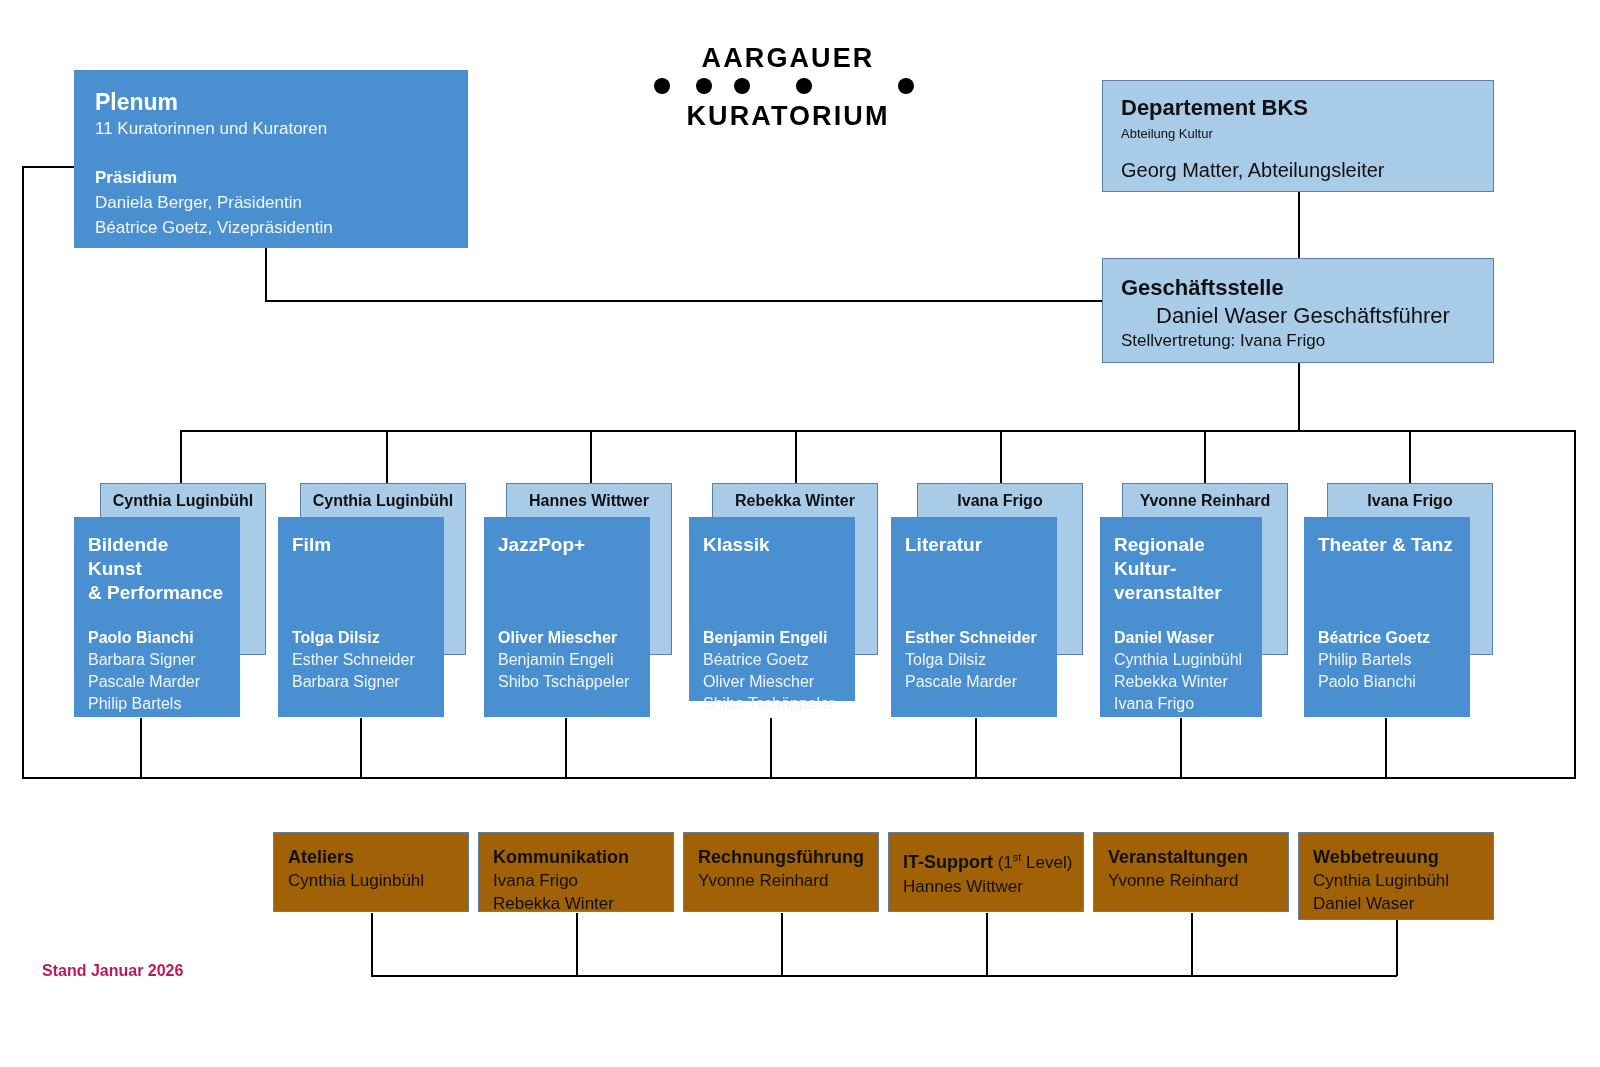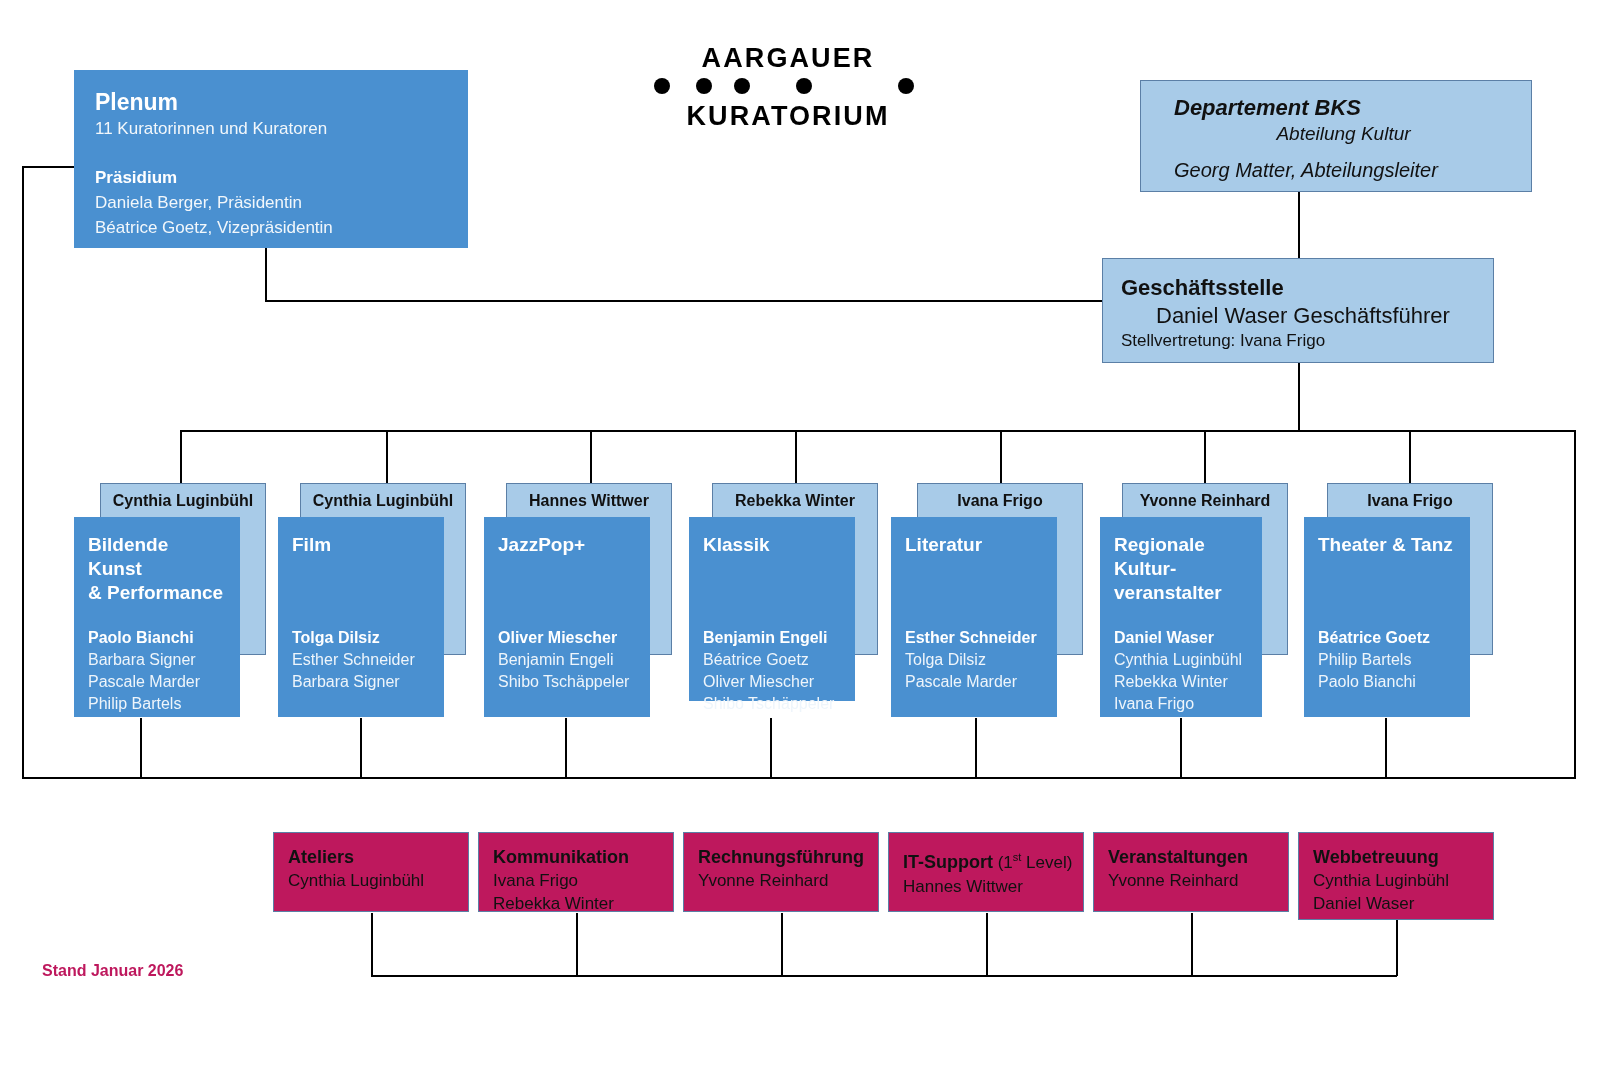--- a/index.html
+++ b/index.html
@@ -87,26 +87,25 @@
     left: 74px; top: 70px; width: 394px; height: 178px;
     padding: 18px 20px 0 20px;
   }
   #plenum .t1 { font-size: 23px; font-weight: bold; line-height: 27px; color:#ffffff; }
   #plenum .s1 { font-size: 17px; line-height: 25px; color:#f2f7fb; }
   #plenum .t2 { font-size: 17px; font-weight: bold; line-height: 25px; margin-top: 24px; color:#ffffff; }
   #plenum .s2 { font-size: 17px; line-height: 25px; color:#f2f7fb; }
 
   
   #bks {
-    left: 1140px; top: 80px; width: 392px; height: 112px;
-    padding: 13px 18px 0 33px;
-    font-style: italic;
+    left: 1102px; top: 80px; width: 392px; height: 112px;
+    padding: 13px 18px 0 18px;
   }
   #bks .t1 { font-size: 22px; font-weight: bold; line-height: 28px; }
-  #bks .s1 { font-size: 19px; line-height: 24px; text-align: center; }
+  #bks .s1 { font-size: 13px; line-height: 24px; }
   #bks .s2 { font-size: 20px; line-height: 24px; margin-top: 12px; }
 
   
   #gs {
     left: 1102px; top: 258px; width: 392px; height: 105px;
     padding: 14px 18px 0 18px;
   }
   #gs .t1 { font-size: 22px; font-weight: bold; line-height: 30px; }
   #gs .s1 { font-size: 22px; line-height: 25px; margin-left: 35px; }
   #gs .s2 { font-size: 17px; line-height: 25px; }
@@ -153,21 +152,21 @@
   .dept-panel .m {
     font-size: 16px;
     line-height: 22px;
     color: #eef5fb;
   }
 
   
   .svc {
     position: absolute;
     box-sizing: border-box;
-    background: #be185d;
+    background: #a16207;
     border: 1px solid #5b7fa6;
     color: #111111;
     padding: 12px 20px 0 14px;
   }
   .svc .sname {
     font-size: 18px;
     font-weight: bold;
     line-height: 24px;
     white-space: nowrap;
   }

